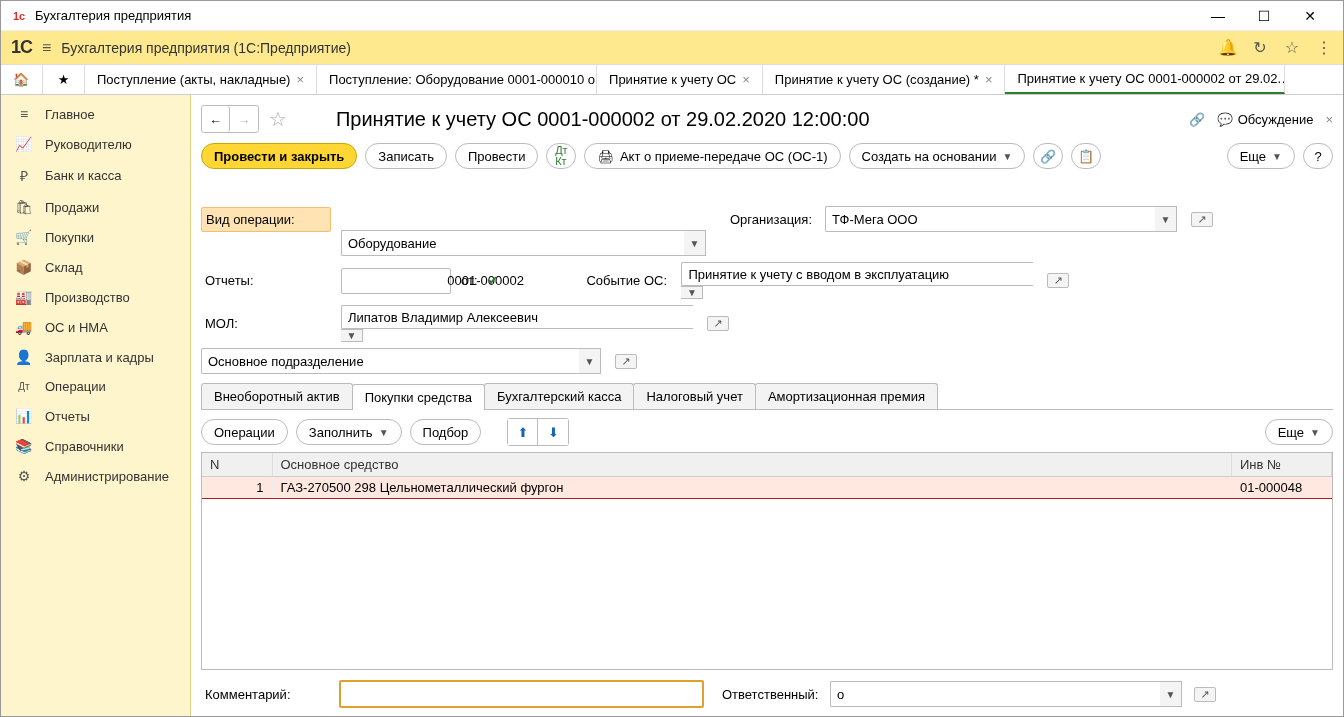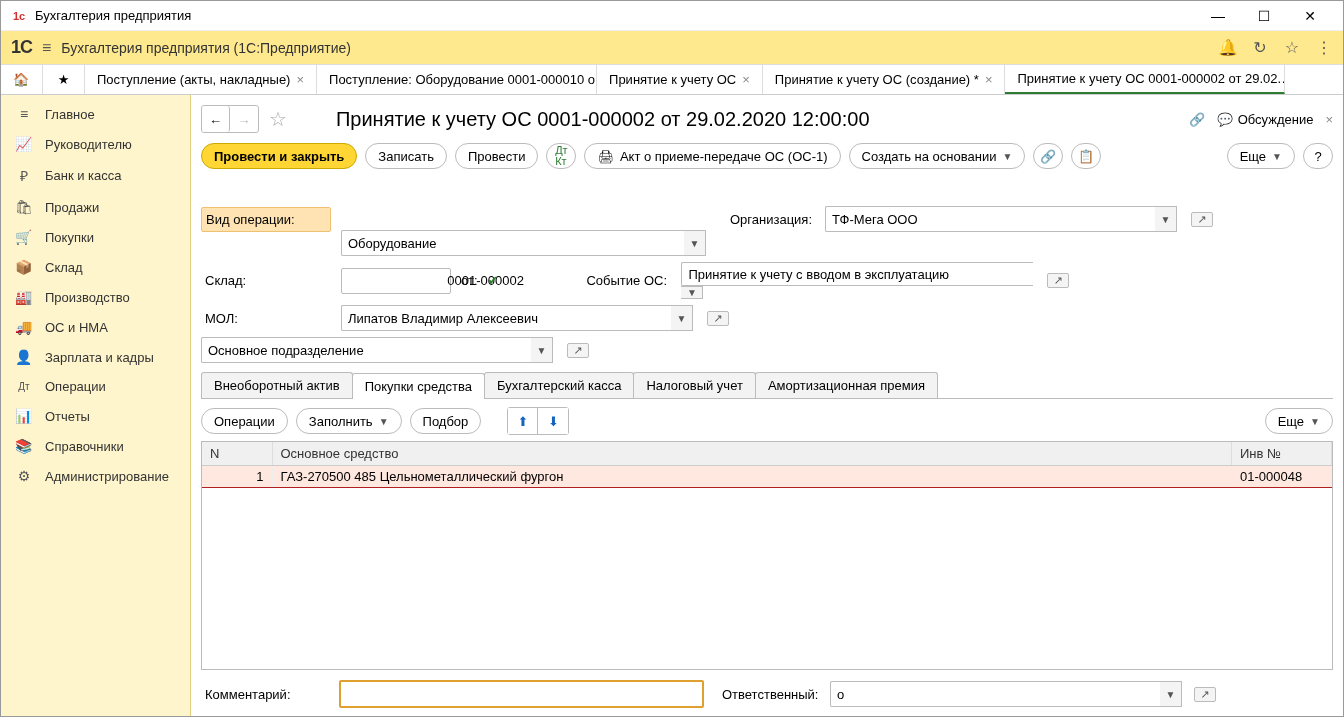--- a/index.html
+++ b/index.html
@@ -242,48 +242,48 @@
         <span class="col2-lbl" style="margin-left:14px;width:85px;">Организация:</span>
         <div class="select-wrap" style="width:352px;">
           <div class="input-like" style="flex:1;">
               <input value="ТФ-Мега ООО" style="">
             </div>
           <div class="dd-btn">▼</div>
         </div>
         <div class="ext-btn">↗</div>
       </div>
       <div class="form-row">
-        <span class="lbl">Склад:</span>
+        <span class="lbl">Отчеты:</span>
         <div class="input-like" style="width:110px;">
             <input style="text-align: right;" value="0001-000002">
           </div>
         <span>от:</span>
         <span style="color:#2e7d32;">✔</span>
         <span style="width:48px;"></span>
         <span class="col2-lbl" style="width:85px;">Событие ОС:</span>
         <div class="select-wrap" style="width:352px;flex-direction:column;">
           <div class="input-like" style="flex:1;">
               <input value="Принятие к учету с вводом в эксплуатацию" style="">
             </div>
           <div class="dd-btn">▼</div>
         </div>
         <div class="ext-btn">↗</div>
       </div>
       <div class="form-row">
         <span class="lbl">МОЛ:</span>
-        <div class="select-wrap" style="width:352px;">
+        <div class="select-wrap" style="width:352px;flex-direction:column;">
           <div class="input-like" style="flex:1;">
               <input value="Липатов Владимир Алексеевич" style="">
             </div>
           <div class="dd-btn">▼</div>
         </div>
         <div class="ext-btn">↗</div>
       </div>
       <div class="form-row">
-        <div class="select-wrap" style="width:352px;">
+        <div class="select-wrap" style="width:400px;">
           <div class="input-like" style="flex:1;">
               <input value="Основное подразделение" style="">
             </div>
           <div class="dd-btn">▼</div>
         </div>
         <div class="ext-btn">↗</div>
       </div>
 
       <div class="inner-tabs">
         <div class="itab">Внеоборотный актив</div>
@@ -316,21 +316,21 @@
             <thead>
                 <tr>
               <th style="width:70px;">N</th>
               <th>Основное средство</th>
               <th style="width:100px;">Инв №</th>
             </tr>
               </thead>
             <tbody>
               <tr class="selected-row">
                 <td style="text-align:right;">1</td>
-                <td>ГАЗ-270500 485 Цельнометаллический фургон</td>
+                <td>ГАЗ-270500 298 Цельнометаллический фургон</td>
                 <td>01-000048</td>
               </tr>
             </tbody>
           </table>
         </div>
       </div>
 
       <div class="bottom-row">
         <span class="lbl">Комментарий:</span>
         <div class="input-like comment-input" style="width:365px;">

